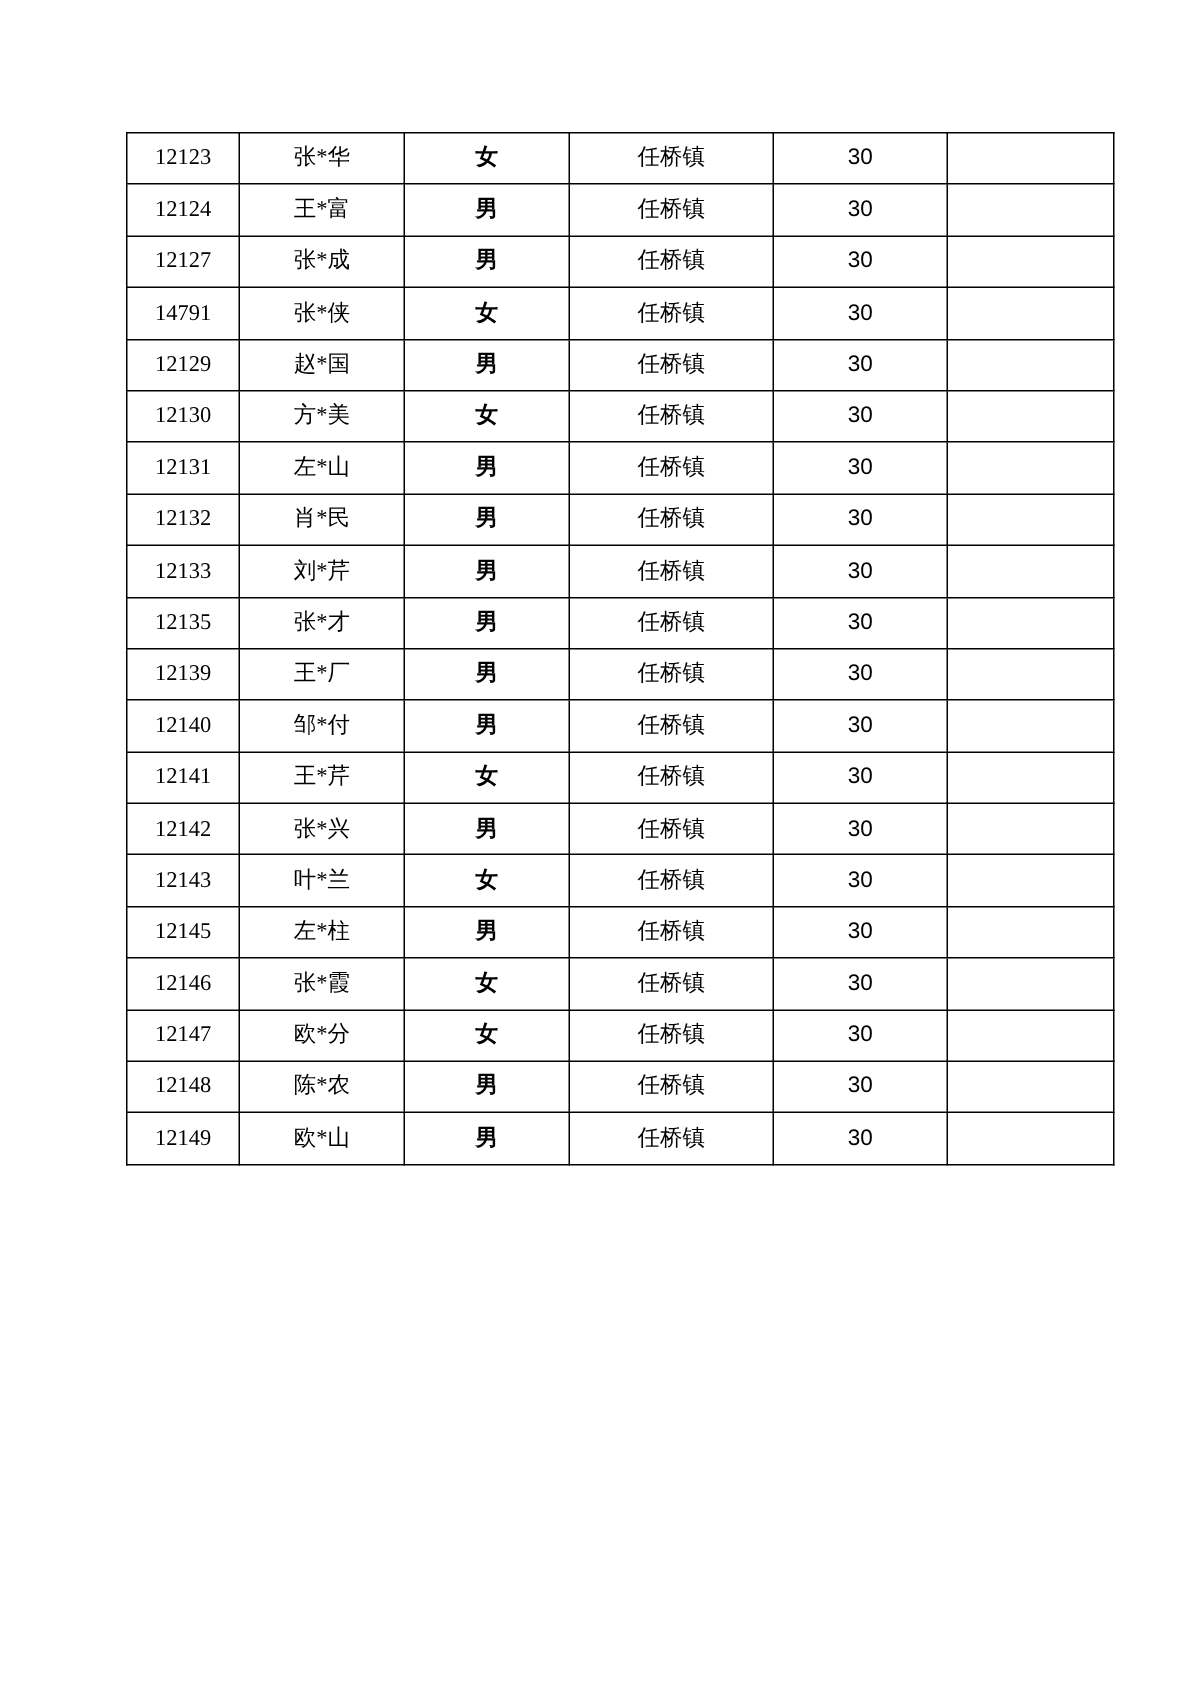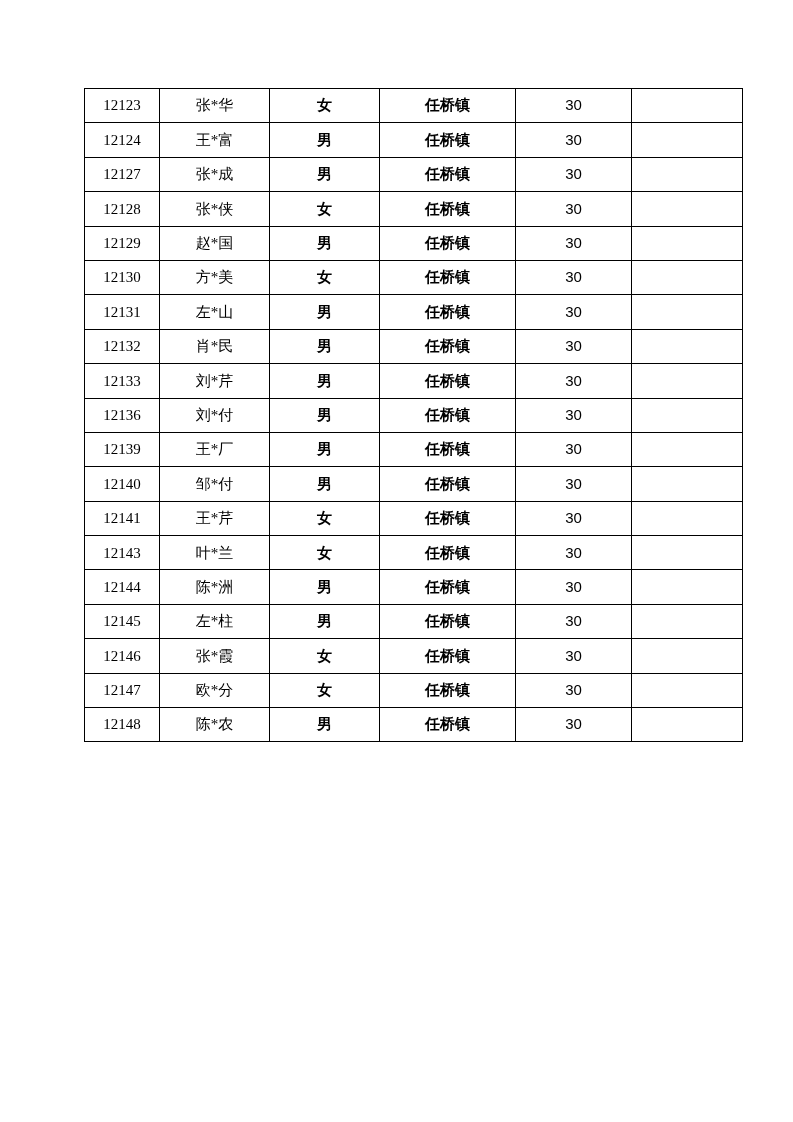--- a/index.html
+++ b/index.html
@@ -38,21 +38,21 @@
     text-align: center;
     vertical-align: middle;
     font-size: 15px;
     line-height: 1.1;
     overflow: hidden;
     white-space: nowrap;
   }
   td.col-id     { width: 74px; font-family: "Liberation Serif", serif; }
   td.col-name   { width: 109px; font-weight: normal; font-size: 15.5px; }
   td.col-gender { width: 109px; font-weight: bold; font-size: 15.5px; }
-  td.col-town   { width: 135px; font-weight: bold; font-size: 15.5px; }
+  td.col-town   { width: 135px; font-weight: normal; font-size: 15.5px; }
   td.col-amount { width: 115px; font-family: Liberation Sans, sans-serif; }
   td.col-extra  { width: 110px; }
 </style>
 </head>
 <body>
 
 <div class="page">
   <div class="table-wrap">
     <table class="data-table">
       <tbody id="roster-body">
@@ -74,21 +74,21 @@
           </tr>
           <tr>
             <td class="col-id">12127</td>
             <td class="col-name">张*成</td>
             <td class="col-gender">男</td>
             <td class="col-town">任桥镇</td>
             <td class="col-amount">30</td>
             <td class="col-extra"></td>
           </tr>
           <tr>
-            <td class="col-id">12128</td>
+            <td class="col-id">14791</td>
             <td class="col-name">张*侠</td>
             <td class="col-gender">女</td>
             <td class="col-town">任桥镇</td>
             <td class="col-amount">30</td>
             <td class="col-extra"></td>
           </tr>
           <tr>
             <td class="col-id">12129</td>
             <td class="col-name">赵*国</td>
             <td class="col-gender">男</td>
@@ -122,22 +122,22 @@
           </tr>
           <tr>
             <td class="col-id">12133</td>
             <td class="col-name">刘*芹</td>
             <td class="col-gender">男</td>
             <td class="col-town">任桥镇</td>
             <td class="col-amount">30</td>
             <td class="col-extra"></td>
           </tr>
           <tr>
-            <td class="col-id">12136</td>
-            <td class="col-name">刘*付</td>
+            <td class="col-id">12135</td>
+            <td class="col-name">张*才</td>
             <td class="col-gender">男</td>
             <td class="col-town">任桥镇</td>
             <td class="col-amount">30</td>
             <td class="col-extra"></td>
           </tr>
           <tr>
             <td class="col-id">12139</td>
             <td class="col-name">王*厂</td>
             <td class="col-gender">男</td>
             <td class="col-town">任桥镇</td>
@@ -154,36 +154,36 @@
           </tr>
           <tr>
             <td class="col-id">12141</td>
             <td class="col-name">王*芹</td>
             <td class="col-gender">女</td>
             <td class="col-town">任桥镇</td>
             <td class="col-amount">30</td>
             <td class="col-extra"></td>
           </tr>
           <tr>
+            <td class="col-id">12142</td>
+            <td class="col-name">张*兴</td>
+            <td class="col-gender">男</td>
+            <td class="col-town">任桥镇</td>
+            <td class="col-amount">30</td>
+            <td class="col-extra"></td>
+          </tr>
+          <tr>
             <td class="col-id">12143</td>
             <td class="col-name">叶*兰</td>
             <td class="col-gender">女</td>
             <td class="col-town">任桥镇</td>
             <td class="col-amount">30</td>
             <td class="col-extra"></td>
           </tr>
           <tr>
-            <td class="col-id">12144</td>
-            <td class="col-name">陈*洲</td>
-            <td class="col-gender">男</td>
-            <td class="col-town">任桥镇</td>
-            <td class="col-amount">30</td>
-            <td class="col-extra"></td>
-          </tr>
-          <tr>
             <td class="col-id">12145</td>
             <td class="col-name">左*柱</td>
             <td class="col-gender">男</td>
             <td class="col-town">任桥镇</td>
             <td class="col-amount">30</td>
             <td class="col-extra"></td>
           </tr>
           <tr>
             <td class="col-id">12146</td>
             <td class="col-name">张*霞</td>
@@ -196,20 +196,28 @@
             <td class="col-id">12147</td>
             <td class="col-name">欧*分</td>
             <td class="col-gender">女</td>
             <td class="col-town">任桥镇</td>
             <td class="col-amount">30</td>
             <td class="col-extra"></td>
           </tr>
           <tr>
             <td class="col-id">12148</td>
             <td class="col-name">陈*农</td>
+            <td class="col-gender">男</td>
+            <td class="col-town">任桥镇</td>
+            <td class="col-amount">30</td>
+            <td class="col-extra"></td>
+          </tr>
+          <tr>
+            <td class="col-id">12149</td>
+            <td class="col-name">欧*山</td>
             <td class="col-gender">男</td>
             <td class="col-town">任桥镇</td>
             <td class="col-amount">30</td>
             <td class="col-extra"></td>
           </tr>
         </tbody>
     </table>
   </div>
 </div>
 

